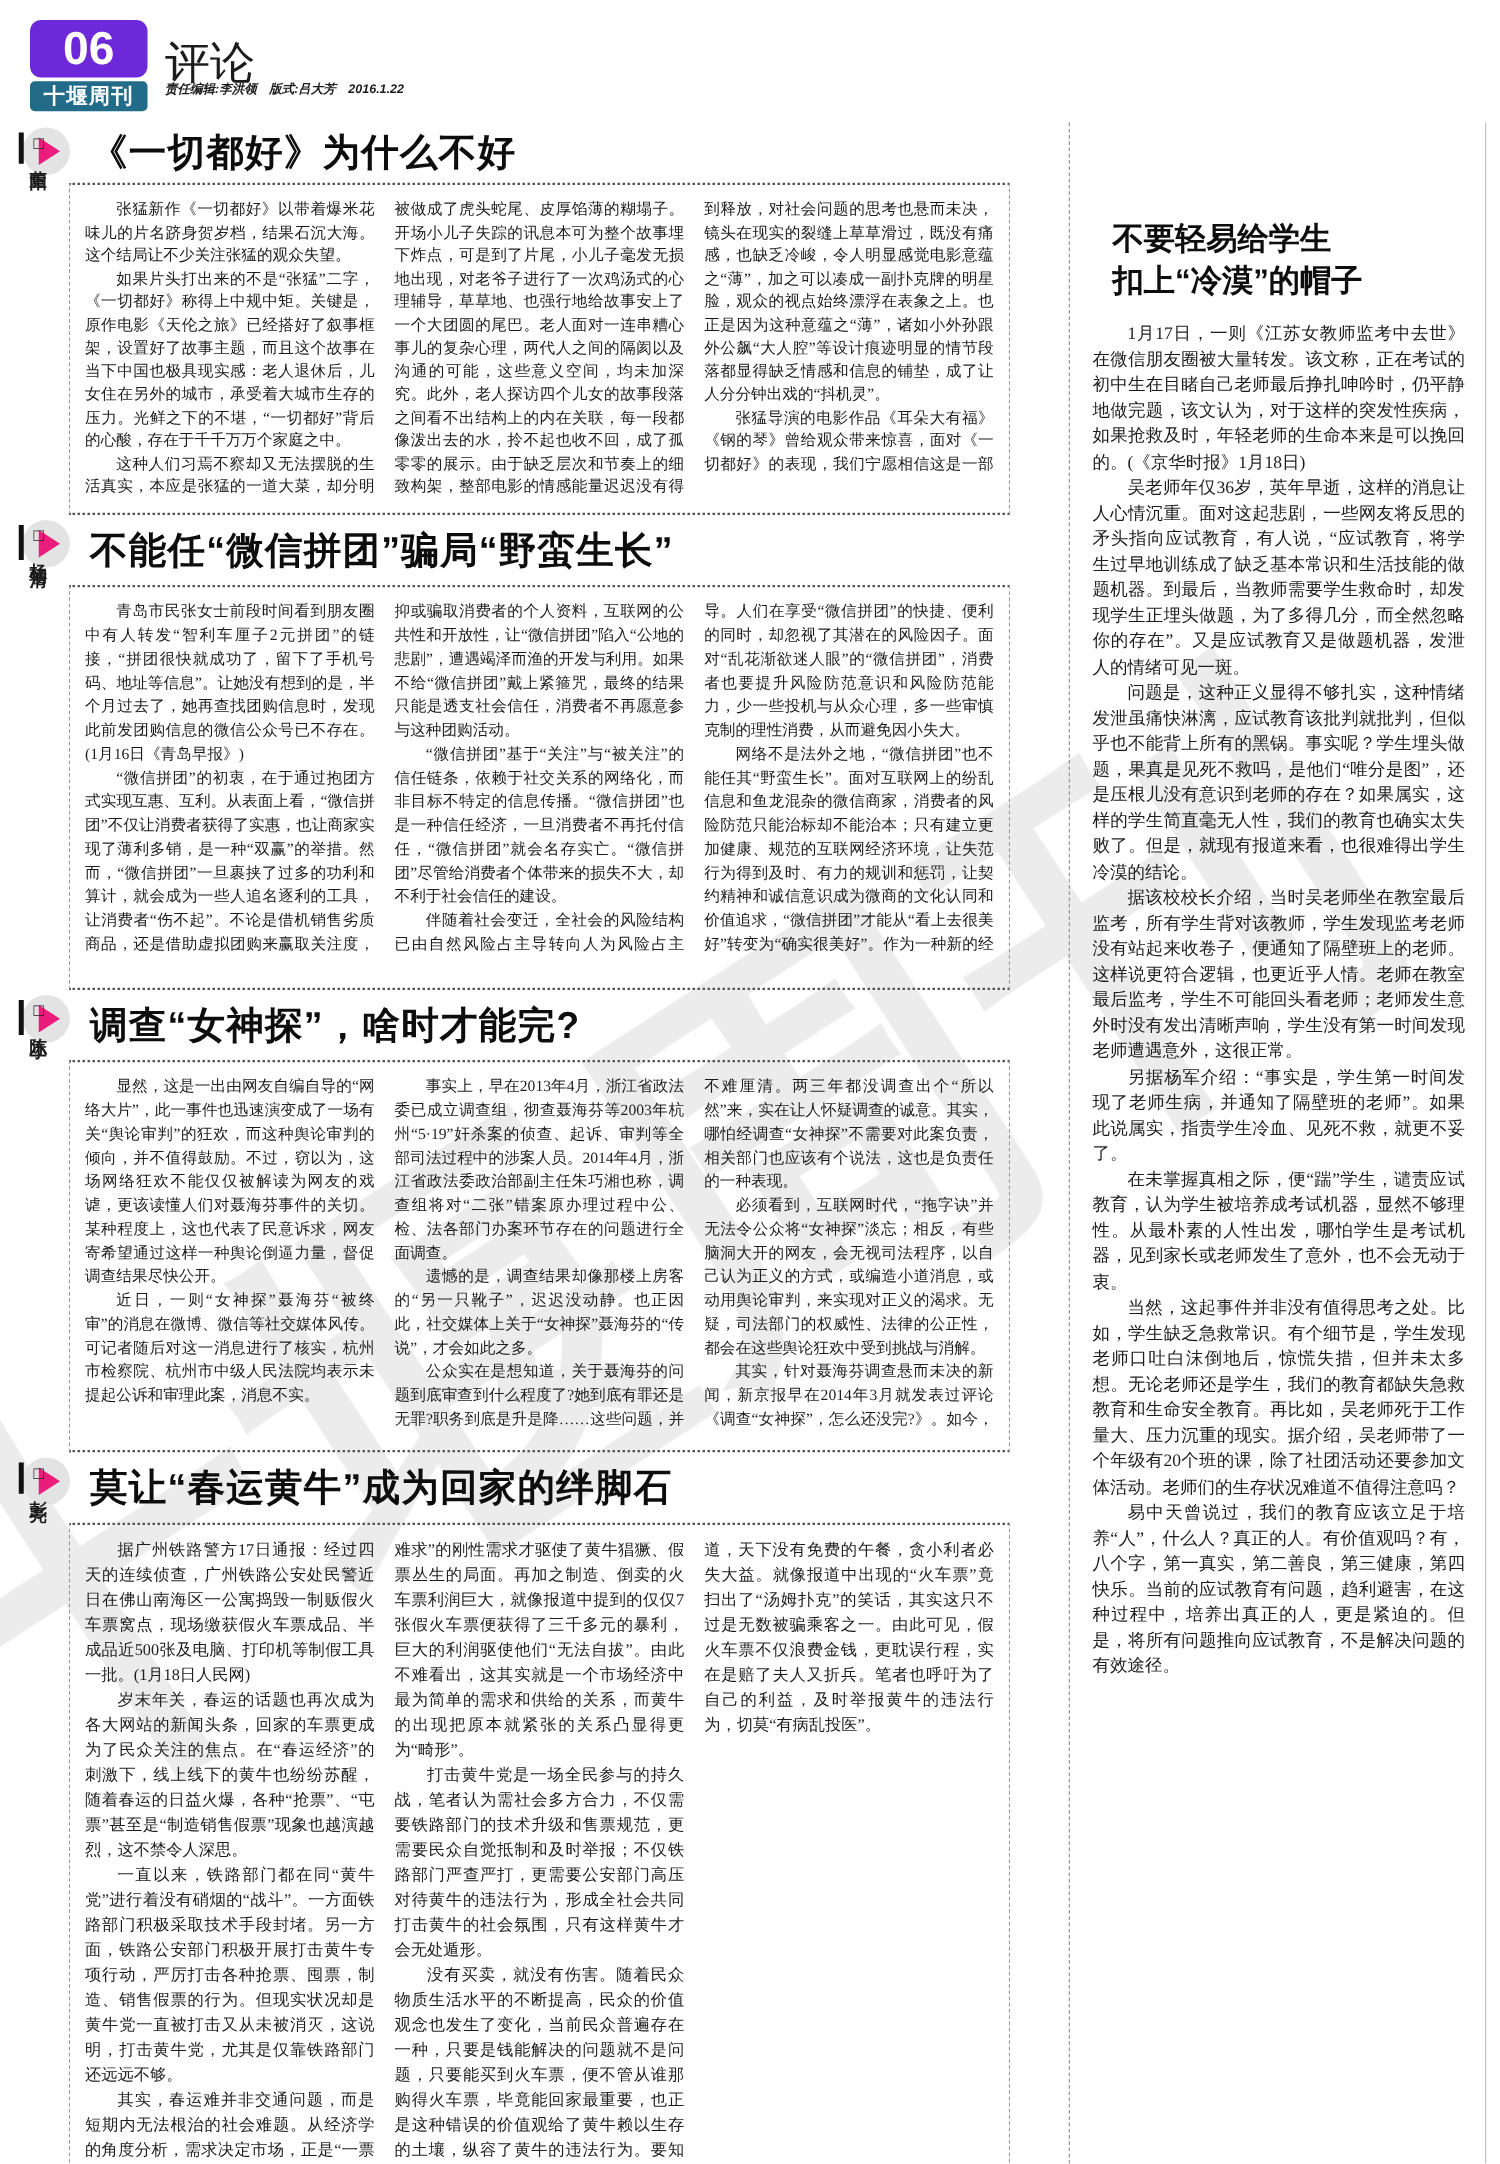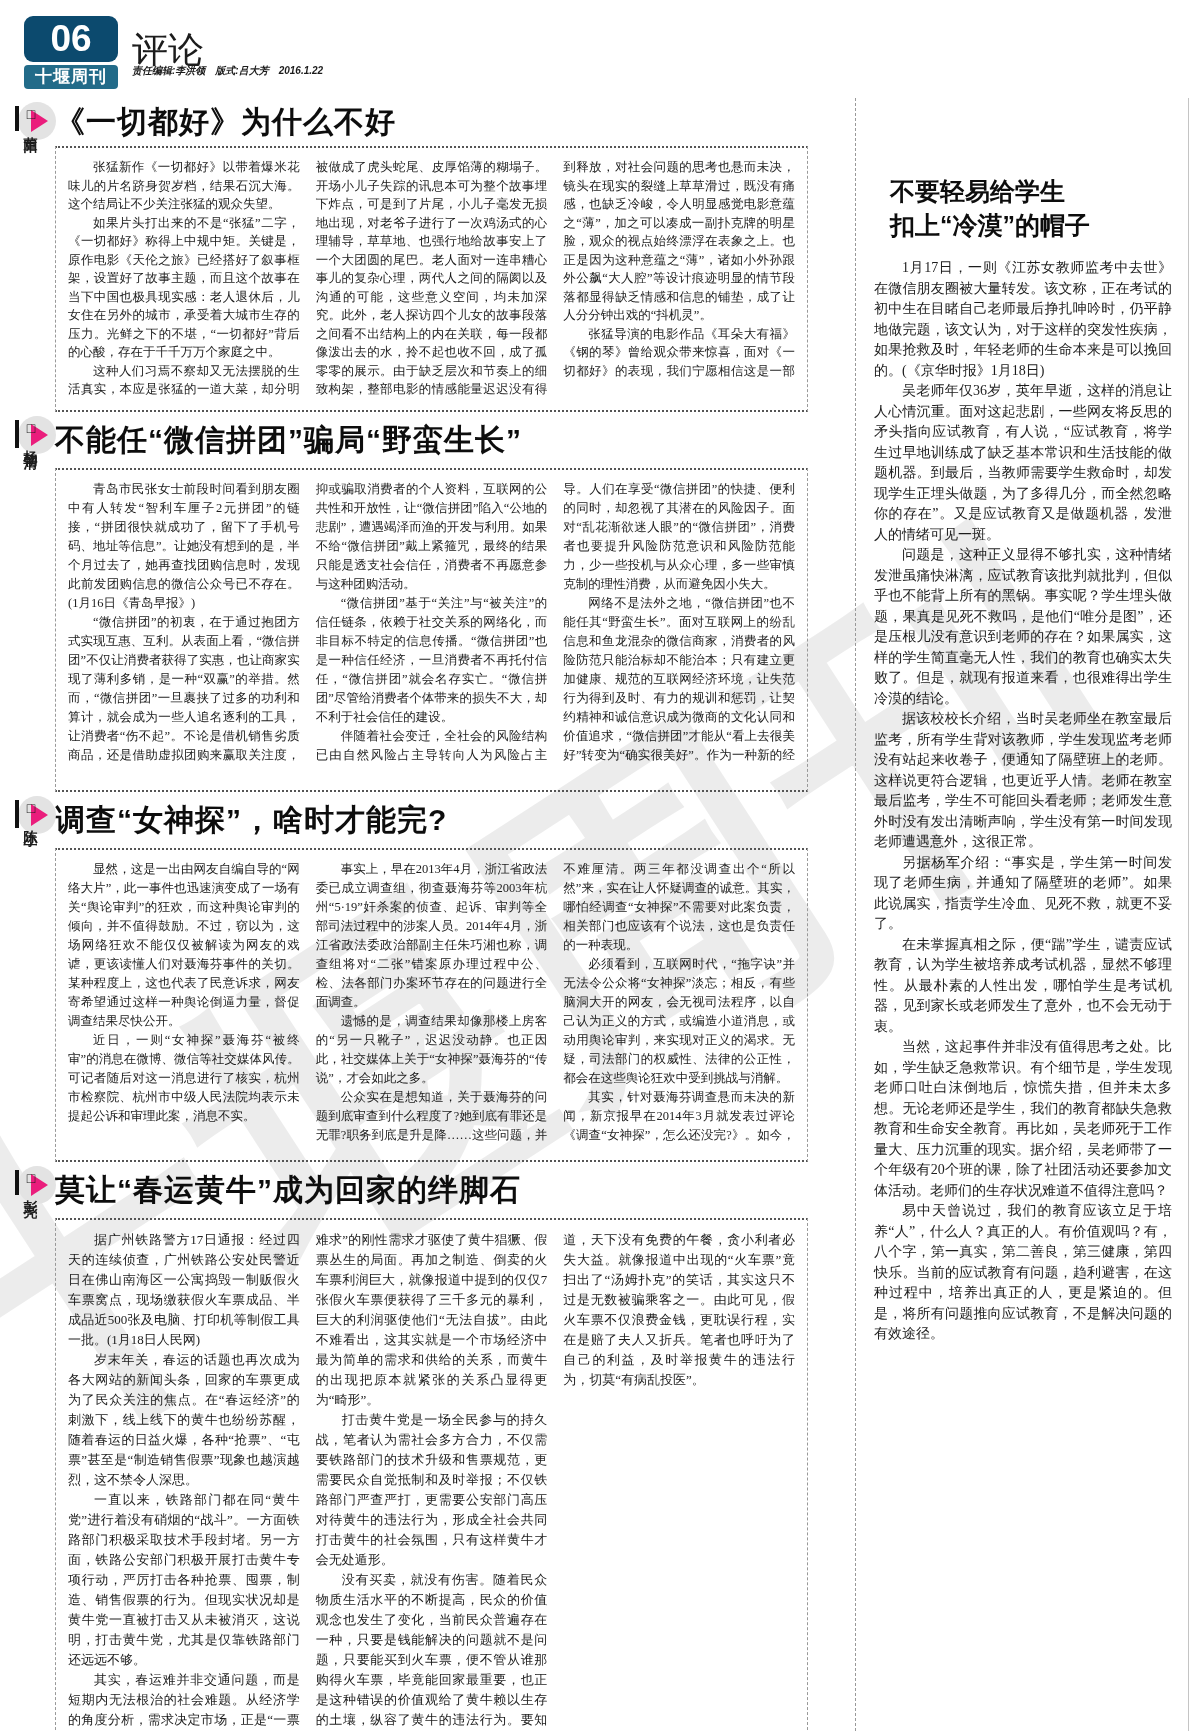--- a/index.html
+++ b/index.html
@@ -21,21 +21,21 @@
                font-style:italic;z-index:2;font-family:"Liberation Sans",sans-serif;}
   .right-edge{position:absolute;right:11px;top:98px;bottom:0;width:1px;background:#c4c4c4;z-index:2;}
   
   .main{position:absolute;left:0;top:98px;width:808px;z-index:2;}
   .article{position:relative;margin-left:55px;width:753px;box-sizing:border-box;}
   .a-head{position:relative;height:48px;display:flex;align-items:center;}
   .a-head.tall{height:56px;}
   .marker{position:absolute;left:-37px;top:4px;width:38px;height:38px;border-radius:50%;background:#e3e3e3;}
   .marker::after{content:'';position:absolute;left:13px;top:8px;width:0;height:0;
                  border-left:17px solid #ea1d7c;border-top:11px solid transparent;border-bottom:11px solid transparent;}
-  .a-title{margin:0 0 0 0;font-size:30px;font-weight:900;letter-spacing:1px;
+  .a-title{margin:0 0 0 17px;font-size:30px;font-weight:900;letter-spacing:1px;
            font-family:"Liberation Sans",sans-serif;color:#0d0d0d;white-space:nowrap;}
   .a-body{border-top:2px dotted #555;border-bottom:2px dotted #555;
           border-left:1px dashed #999;border-right:1px dashed #999;
           padding:10px 12px;column-gap:16px;column-count:3;column-fill:auto;
           overflow:hidden;text-align:justify;position:relative;}
   .a1 .a-body{height:242px;font-size:12.5px;line-height:18.5px;}
   .a2 .a-body{height:300px;font-size:12.5px;line-height:19px;}
   .a3 .a-body{height:290px;font-size:12.5px;line-height:19px;}
   .a4 .a-body{height:500px;border-bottom:none;font-size:13px;line-height:20px;}
   .para{margin:0;text-indent:2em;}
@@ -51,21 +51,21 @@
   .sb-body{font-size:14px;line-height:20.5px;text-align:justify;}
 </style>
 </head>
 <body>
 
 <div class="page">
 
   <div class="watermark">十堰周刊</div>
 
   <div class="masthead">
-    <div class="masthead-num" style="background:#0c4a6e">06</div>
+    <div class="masthead-num" style="background:#6d28d9">06</div>
     <div class="masthead-name" style="background:#226b89">十堰周刊</div>
   </div>
   <div class="section-title">评论</div>
   <div class="editor-line">责任编辑:李洪领　版式:吕大芳　2016.1.22</div>
   <div class="right-edge"></div>
 
   <div class="main">
 
     <div class="article a1">
       <div class="a-head">

